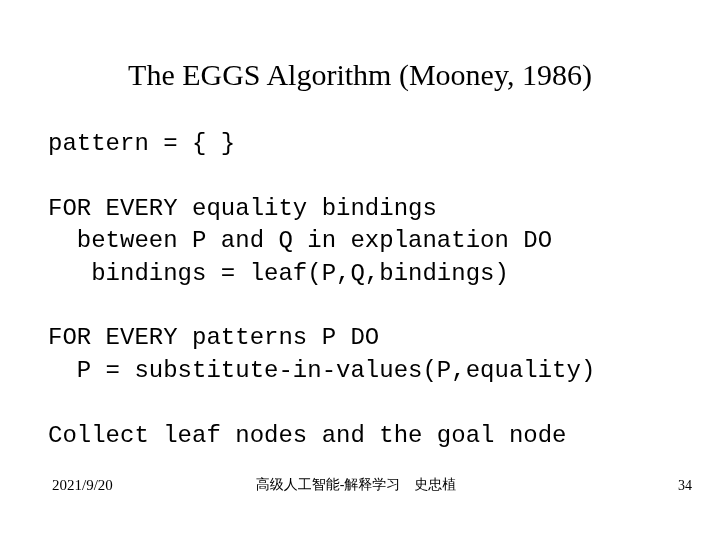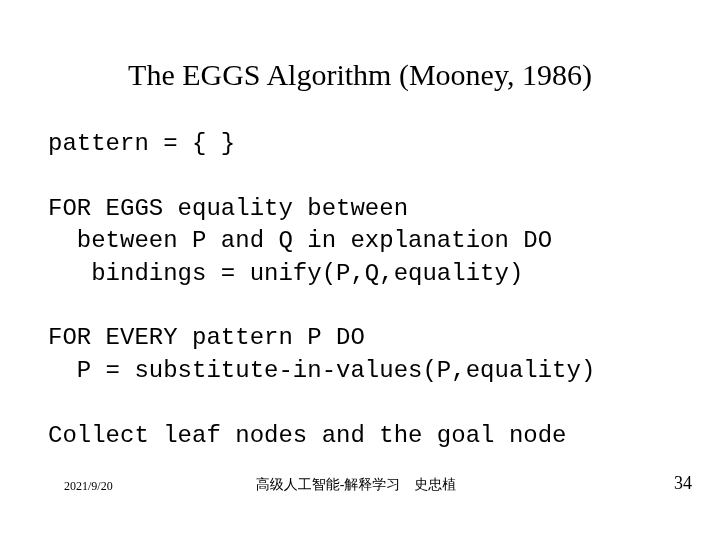--- a/index.html
+++ b/index.html
@@ -25,52 +25,52 @@
   }
   .footer {
     position: absolute;
     left: 48px;
     right: 48px;
     bottom: 46px;
     font-family: "Times New Roman", Times, serif;
   }
   .footer .date {
     position: absolute;
-    left: 16px;
+    left: 4px;
     bottom: 0;
-    font-size: 12px;
+    font-size: 15px;
   }
   .footer .center {
     position: absolute;
     left: 0;
     right: 8px;
     bottom: 0;
     text-align: center;
     font-size: 14px;
   }
   .footer .pnum {
     position: absolute;
     right: -20px;
     bottom: 0;
-    font-size: 18px;
+    font-size: 14px;
   }
 </style>
 </head>
 <body>
 
 <div class="slide">
   <h1 class="title">The EGGS Algorithm (Mooney, 1986)</h1>
 
   <div class="body"><span>pattern = { }</span>
 <span></span>
-<span>FOR EGGS equality between</span>
+<span>FOR EVERY equality bindings</span>
 <span>  between P and Q in explanation DO</span>
-<span>   bindings = unify(P,Q,equality)</span>
+<span>   bindings = leaf(P,Q,bindings)</span>
 <span></span>
-<span>FOR EVERY pattern P DO</span>
+<span>FOR EVERY patterns P DO</span>
 <span>  P = substitute-in-values(P,equality)</span>
 <span></span>
 <span>Collect leaf nodes and the goal node</span></div>
 
   <div class="footer">
     <div class="date">2021/9/20</div>
     <div class="center">高级人工智能-解释学习　史忠植</div>
     <div class="pnum">34</div>
   </div>
 </div>

